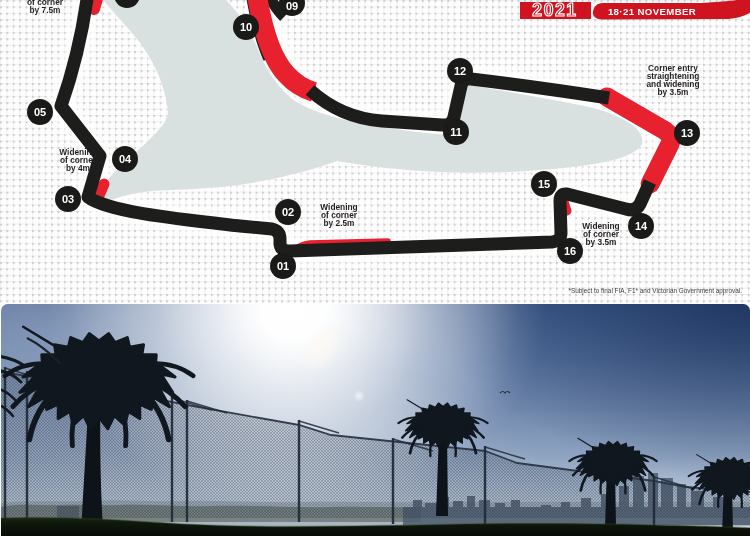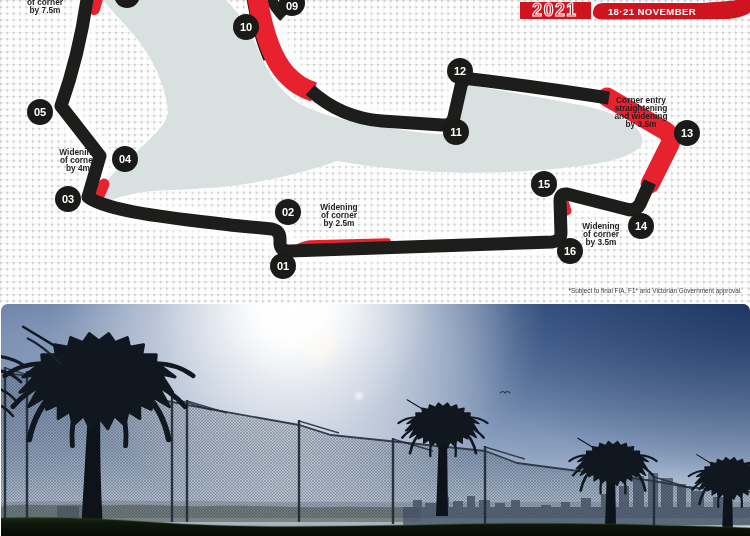--- a/index.html
+++ b/index.html
@@ -127,21 +127,21 @@
 </svg>
 
 <div class="lbl" style="left:15px;top:-10px;width:60px;">Widening<br>of corner<br>by 7.5m</div>
 
 <div class="lbl" style="left:48px;top:148px;width:60px;">Widening<br>of corner<br>by 4m</div>
 
 <div class="lbl" style="left:309px;top:203px;width:60px;">Widening<br>of corner<br>by 2.5m</div>
 
 <div class="lbl" style="left:571px;top:222px;width:60px;">Widening<br>of corner<br>by 3.5m</div>
 
-<div class="lbl" style="left:606px;top:64px;width:70px;margin-top:32px;">Corner entry<br>straightening<br>and widening<br>by 3.5m</div>
+<div class="lbl" style="left:638px;top:64px;width:70px;">Corner entry<br>straightening<br>and widening<br>by 3.5m</div>
 </div>
 
 <div id="photo">
 
   <div class="skybase" style="background:linear-gradient(180deg,#415e8e 0px,#56739f 55px,#7289ae 105px,#8da2c0 150px,#aebfd4 185px,#c6cfdc 210px,#cdd5df 232px);"></div>
 
   <div class="skybase" style="background:radial-gradient(470px 265px at 775px -15px,rgba(13,34,74,0.72),rgba(13,34,74,0) 74%);"></div>
 
   <div class="skybase" style="background:radial-gradient(540px 300px at 50px 30px,rgba(255,255,255,0.30),rgba(255,255,255,0) 72%);"></div>
 

